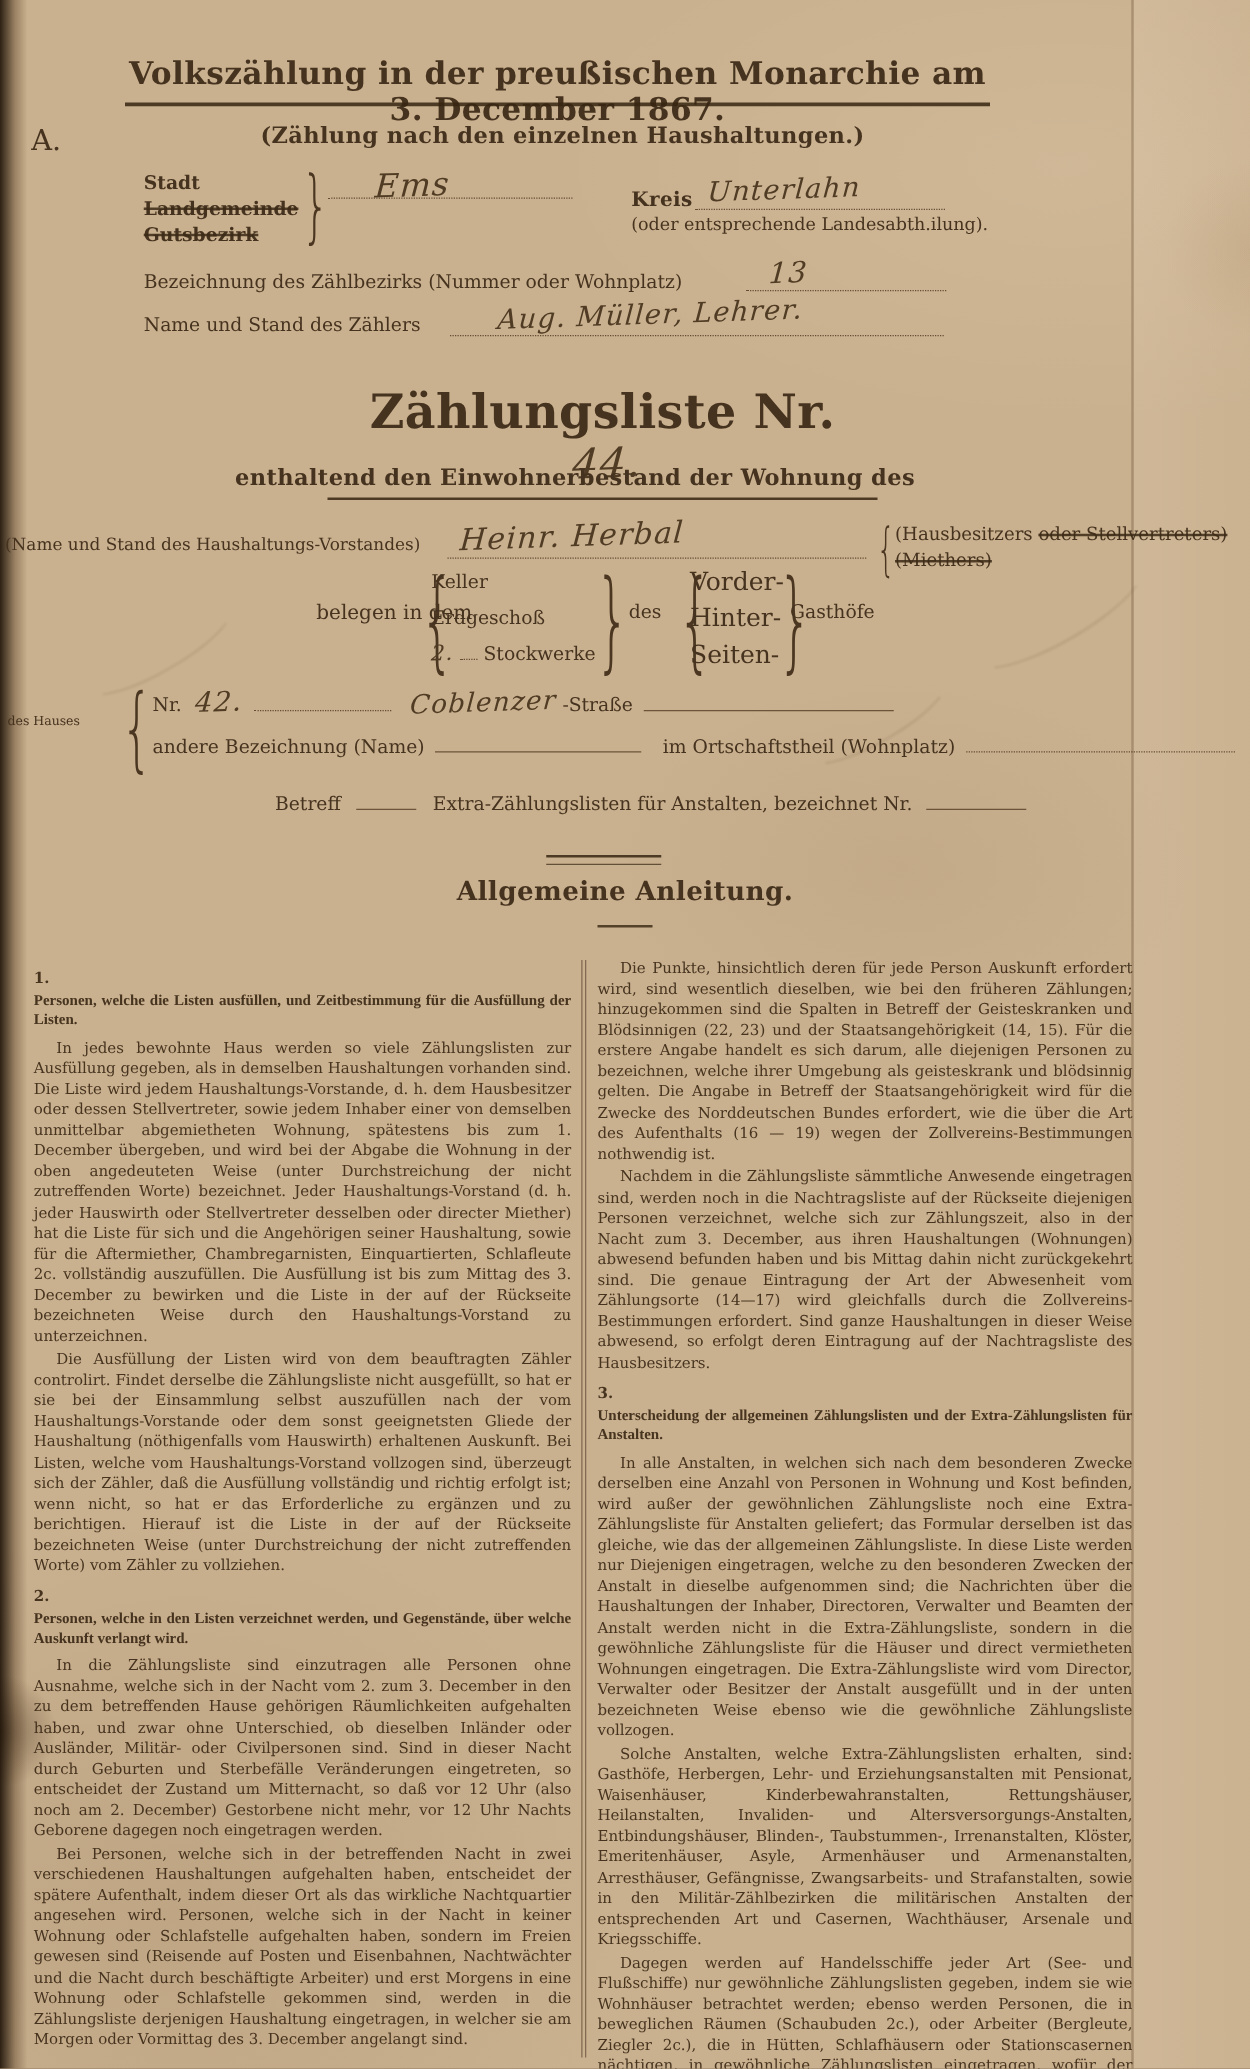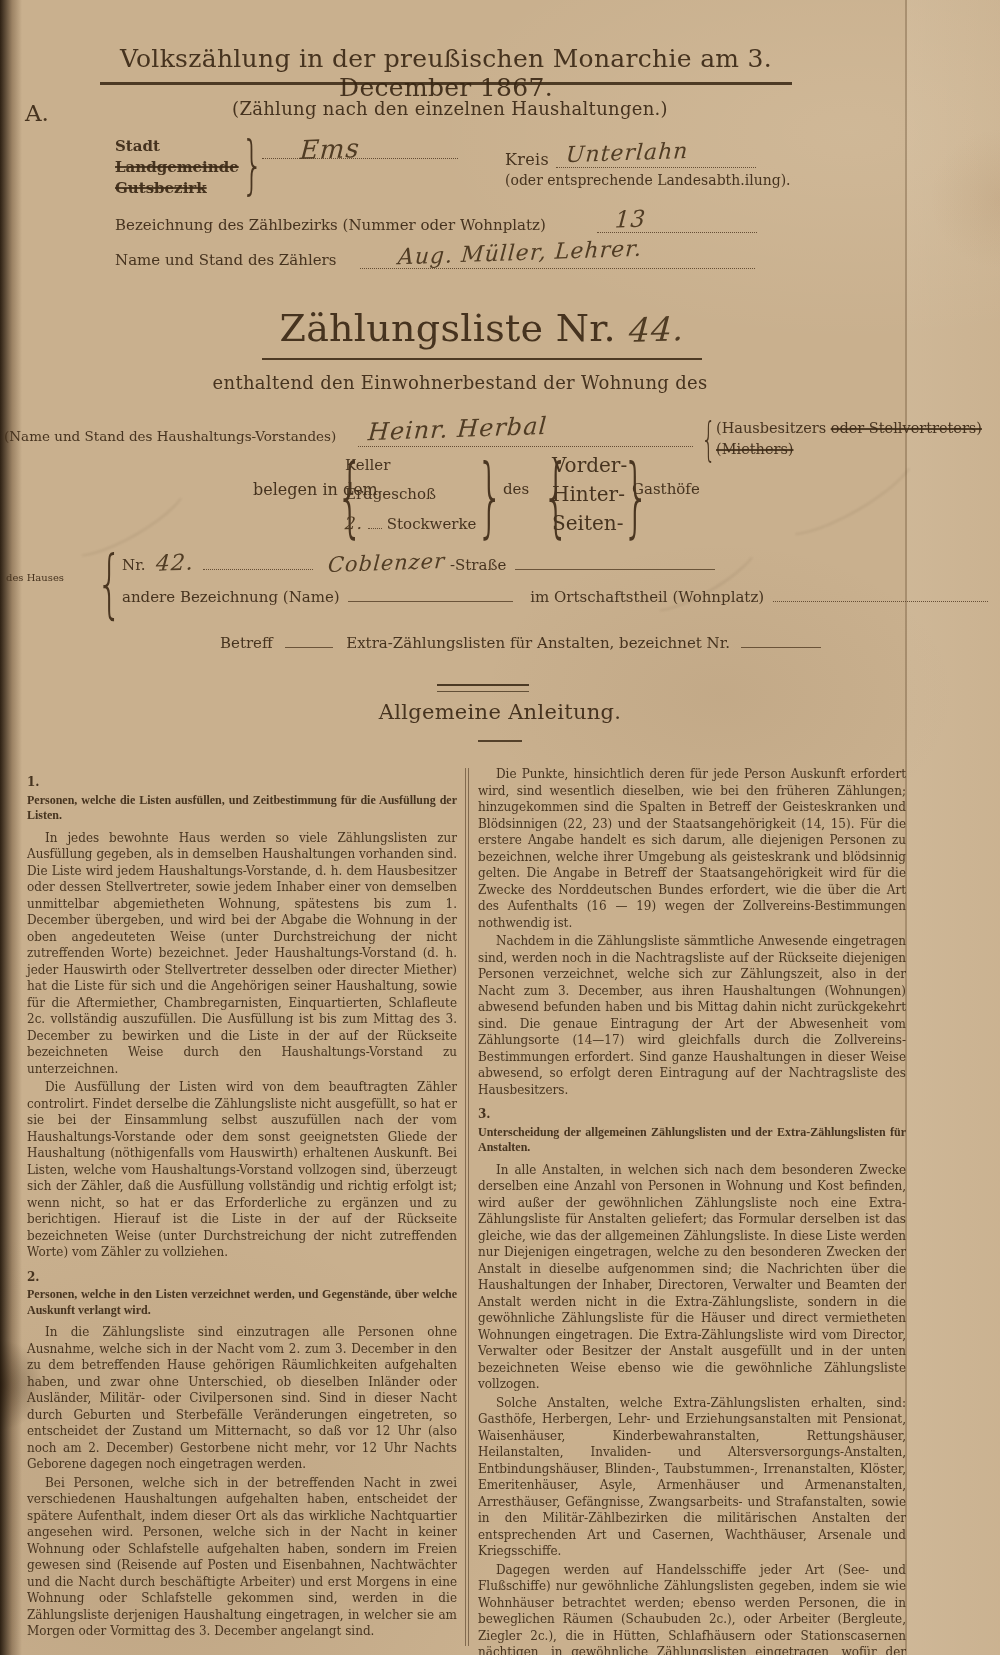--- a/index.html
+++ b/index.html
@@ -15,21 +15,21 @@
     font-family:"DejaVu Serif", serif;
     color:#46331f;
   }
   .edge-left { position:absolute; left:0; top:0; bottom:0; width:22px;
     background:linear-gradient(90deg, rgba(28,17,6,0.9), rgba(70,45,22,0.35) 55%, rgba(70,45,22,0) 100%); }
   .crease-right { position:absolute; left:905px; top:0; bottom:0; width:2px;
     background:rgba(80,55,28,0.28); }
   .right-light { position:absolute; left:907px; top:0; bottom:0; width:93px;
     background:linear-gradient(90deg, rgba(255,246,230,0.10), rgba(255,246,230,0.03)); }
   .abs { position:absolute; }
-  .fr-b { font-weight:normal; letter-spacing:0.3px; }
+  .fr-b { font-weight:bold; letter-spacing:0.3px; }
   .hw {
     font-style:italic; color:#503c24; display:inline-block;
     transform:rotate(-2deg) skewX(-6deg); letter-spacing:1px;
     font-family:"DejaVu Serif", serif;
   }
   .fill { border-bottom:1px dotted rgba(75,53,30,0.8); display:inline-block; }
   .solidline { border-bottom:1px solid rgba(75,53,30,0.75); display:inline-block; }
   .strike { text-decoration:line-through; text-decoration-thickness:2px; text-decoration-color:rgba(60,42,22,0.85); }
   .brace { font-family:"DejaVu Sans", sans-serif; font-weight:200; color:#4a3621; }
   .title-rule { position:absolute; left:100px; top:82px; width:692px; height:3px; background:rgba(55,38,18,0.85); }

